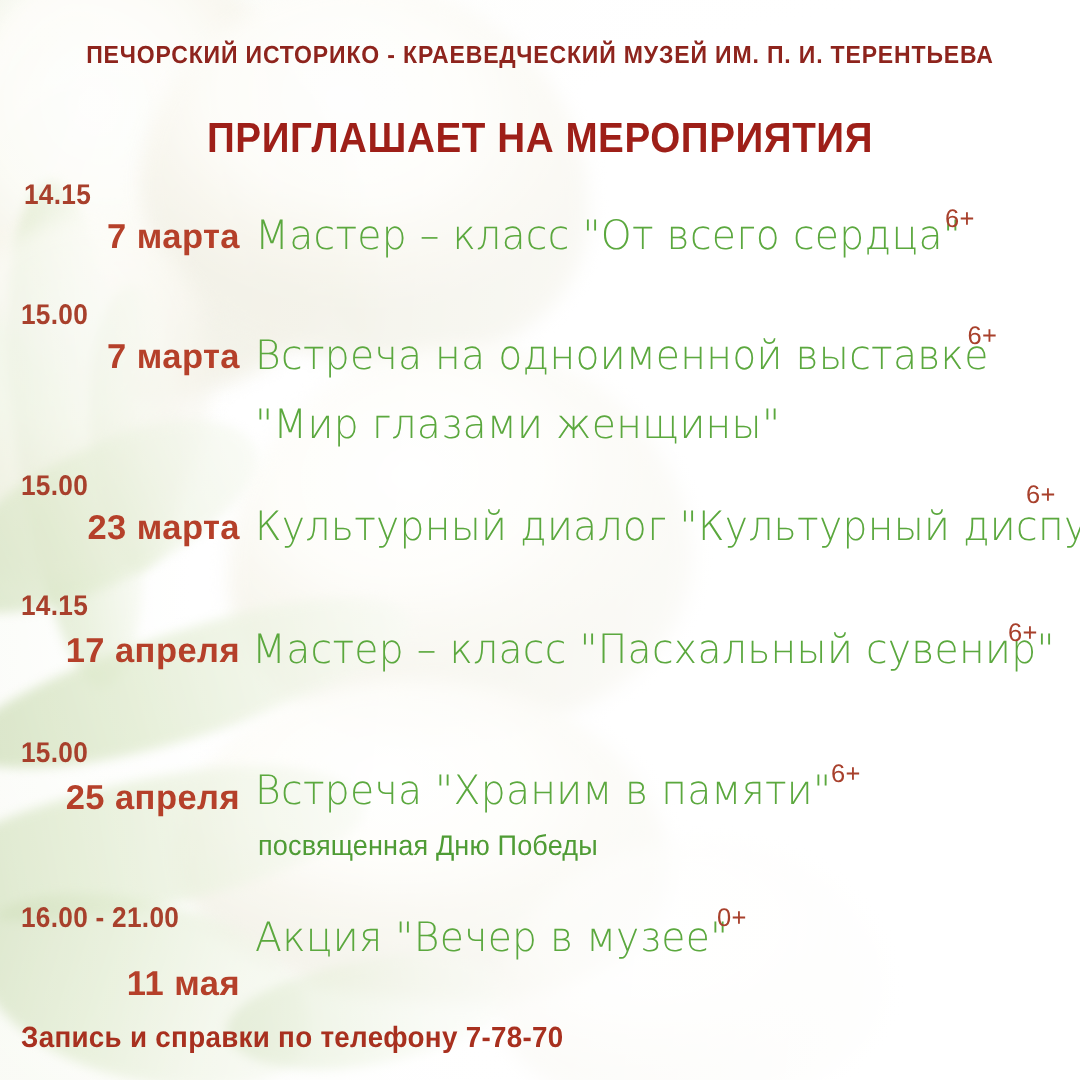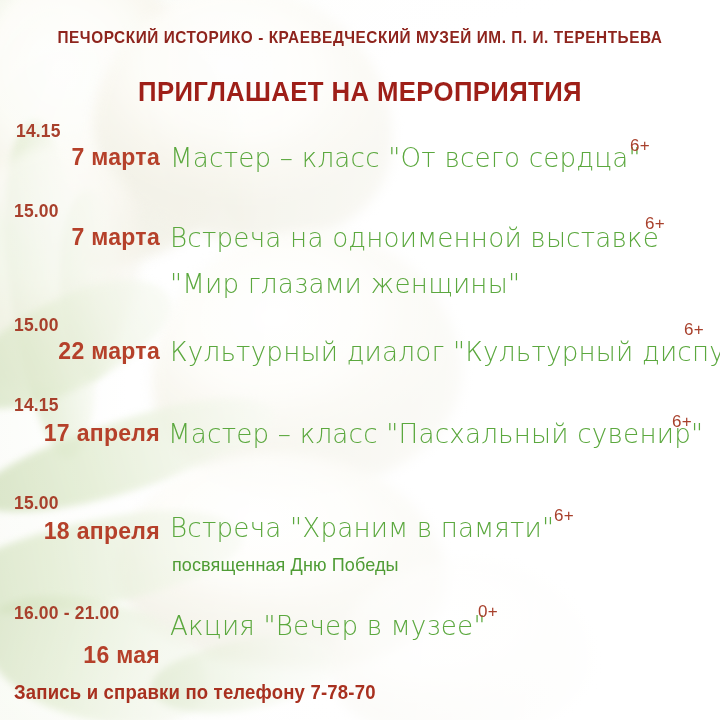--- a/index.html
+++ b/index.html
@@ -199,43 +199,43 @@
       <div class="event">
         <div class="time" style="left:14px;top:84px;">15.00</div>
         <div class="date" style="left:0px;top:108px;">7 марта</div>
         <div class="title" style="left:170px;top:106px;">Встреча на одноименной выставке</div>
         <div class="title line2" style="left:170px;top:152px;">"Мир глазами женщины"</div>
         <div class="age" style="left:645px;top:98px;">6+</div>
       </div>
 
       <div class="event">
         <div class="time" style="left:14px;top:198px;">15.00</div>
-        <div class="date" style="left:0px;top:222px;">22 марта</div>
+        <div class="date" style="left:0px;top:222px;">23 марта</div>
         <div class="title" style="left:170px;top:220px;">Культурный диалог "Культурный диспут"</div>
         <div class="age" style="left:684px;top:204px;">6+</div>
       </div>
 
       <div class="event">
         <div class="time" style="left:14px;top:278px;">14.15</div>
         <div class="date" style="left:0px;top:304px;">17 апреля</div>
         <div class="title" style="left:168px;top:302px;">Мастер – класс "Пасхальный сувенир"</div>
         <div class="age" style="left:672px;top:296px;">6+</div>
       </div>
 
       <div class="event">
         <div class="time" style="left:14px;top:376px;">15.00</div>
-        <div class="date" style="left:0px;top:402px;">18 апреля</div>
+        <div class="date" style="left:0px;top:402px;">25 апреля</div>
         <div class="title" style="left:170px;top:396px;">Встреча "Храним в памяти"</div>
         <div class="subtitle" style="left:172px;top:438px;">посвященная Дню Победы</div>
         <div class="age" style="left:554px;top:390px;">6+</div>
       </div>
 
       <div class="event">
         <div class="time" style="left:14px;top:486px;">16.00 - 21.00</div>
-        <div class="date" style="left:0px;top:526px;">16 мая</div>
+        <div class="date" style="left:0px;top:526px;">11 мая</div>
         <div class="title" style="left:170px;top:494px;">Акция "Вечер в музее"</div>
         <div class="age" style="left:478px;top:486px;">0+</div>
       </div>
 
     </div>
 
     <div class="footer-line">Запись и справки по телефону 7-78-70</div>
 
   </div>
 </div>

